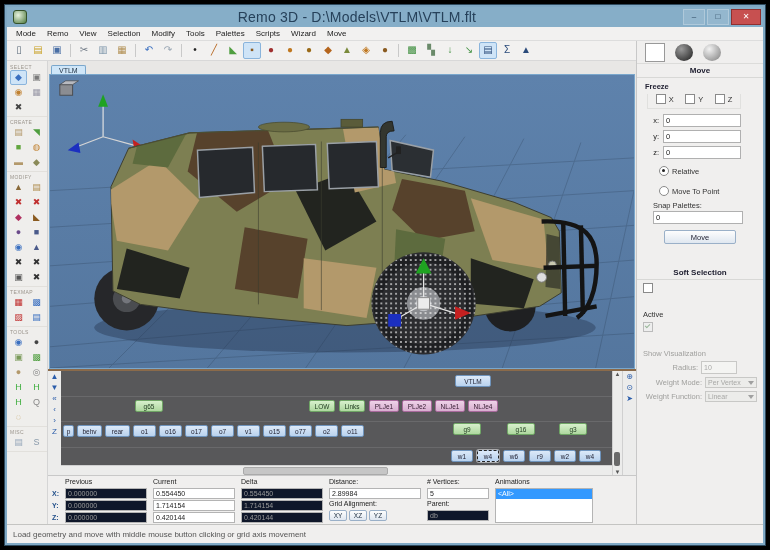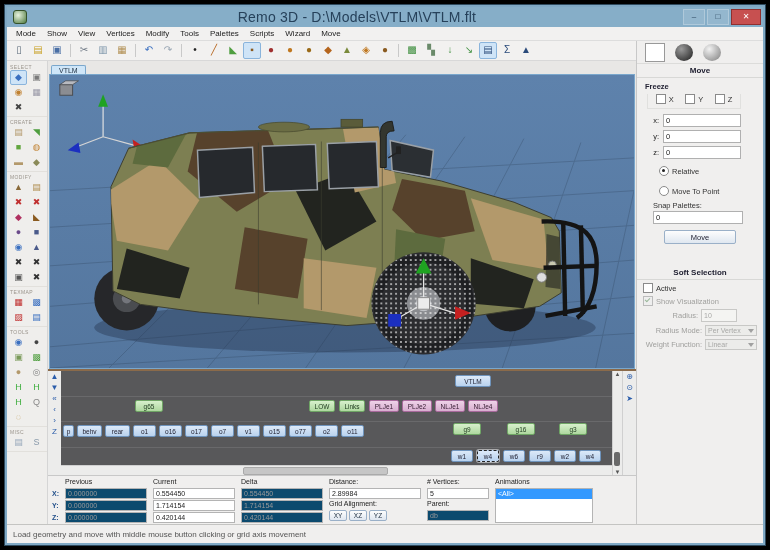--- a/index.html
+++ b/index.html
@@ -56,21 +56,21 @@
   .hscroll{height:9px;background:#ececeb;position:relative;border-top:1px solid #d0d0d0;}
   .hthumb{position:absolute;top:1px;height:6px;background:#c6c6c6;border:1px solid #aaa;border-radius:2px;}
   .vscroll{width:9px;background:#ececeb;position:relative;border-left:1px solid #d0d0d0;flex:0 0 auto;}
   .vthumb{position:absolute;left:1px;width:6px;background:#6a6a6a;border-radius:2px;}
   .varrow{position:absolute;left:0;width:9px;font-size:6px;color:#555;text-align:center;}
   
   .btable{height:49px;background:#f0efee;border-top:1px solid #c8c8c8;display:flex;padding:2px 2px 1px 4px;gap:6px;font-size:7px;color:#333;flex:0 0 auto;box-sizing:border-box;}
   .tcol{display:flex;flex-direction:column;gap:1px;}
   .thead{font-size:7px;color:#222;height:9px;}
   .tin{font-size:7px;height:9px;border:1px solid #b4b4b4;background:#fff;padding:0 2px;width:76px;box-sizing:content-box;color:#222;}
-  .tin.gray{background:#0c4a6e;color:#999;}
+  .tin.gray{background:#0f172a;color:#999;}
   .axl{height:11px;font-size:7px;color:#23508a;font-weight:bold;line-height:11px;}
   .gabtn{font-size:6.5px;height:11px;width:18px;border:1px solid #9ab0c8;background:linear-gradient(#fdfdfd,#dfe7f0);border-radius:2px;padding:0;color:#234;}
   .alist{width:96px;height:34px;border:1px solid #b4b4b4;background:#fff;overflow:hidden;}
   .alist .ai{font-size:7px;height:10px;line-height:10px;padding:0 2px;}
   .alist .ai.sel{background:#3399ff;color:#fff;}
   
   .rpanel{width:126px;border-left:1px solid #c8c8c8;background:#f0efee;display:flex;flex-direction:column;font-size:7.5px;color:#333;flex:0 0 auto;overflow:hidden;}
   .toolbox{display:flex;flex-direction:column;padding:2px 4px 1px 4px;border-bottom:1px solid #dcdcda;}
   .tb-labels{display:flex;gap:10px;padding-left:4px;}
   .tb-swatches{display:flex;gap:10px;align-items:center;padding-left:4px;}
@@ -86,21 +86,21 @@
   .cb{width:8px;height:8px;border:1px solid #8a8a8a;background:#fff;position:relative;display:inline-block;}
   .cb.on::after{content:"";position:absolute;left:1px;top:1px;width:4px;height:2px;border-left:1.5px solid #3a6;border-bottom:1.5px solid #3a6;transform:rotate(-45deg);}
   .cb.dis{background:#eee;border-color:#bbb;}
   .cb.dis.on::after{border-color:#9ab89a;}
   .radio{width:8px;height:8px;border:1px solid #8a8a8a;border-radius:50%;background:#fff;position:relative;display:inline-block;}
   .radio.on::after{content:"";position:absolute;left:2px;top:2px;width:3px;height:3px;border-radius:50%;background:#222;}
   .fld-row{display:flex;align-items:center;gap:4px;margin:3px 0 0 14px;}
   .fld-row label{width:8px;text-align:right;color:#222;}
   .rin{font-size:7.5px;height:11px;border:1px solid #b0b0b0;background:#fff;width:72px;padding:0 2px;color:#222;}
   .rp-btn{display:block;margin:6px auto 2px auto;width:72px;height:14px;font-size:7.5px;border:1px solid #9ab0c8;background:linear-gradient(#fdfdfd,#dfe7f0);border-radius:2px;color:#223;}
-  .soft-row{display:flex;align-items:flex-end;gap:3px;margin:3px 0 0 6px;color:#a0a09e;}
+  .soft-row{display:flex;align-items:flex-start;gap:17px;margin:3px 0 0 6px;color:#a0a09e;flex-direction:column;}
   .soft-row.en{color:#333;}
   .soft-kv{display:flex;align-items:center;justify-content:flex-end;gap:3px;margin-top:3px;color:#a0a09e;}
   .soft-kv .sel-box{width:52px;height:11px;border:1px solid #c8c8c6;background:#ececea;color:#a8a8a6;font-size:7px;display:flex;align-items:center;justify-content:space-between;padding:0 2px;box-sizing:border-box;}
   .dd-arrow{width:0;height:0;border-left:3px solid transparent;border-right:3px solid transparent;border-top:4px solid #a0a0a0;}
   .sin{width:30px;height:11px;border:1px solid #c8c8c6;background:#f4f4f2;color:#a8a8a6;font-size:7px;padding:0 2px;}
   
   .statusbar{height:18px;background:#f0efee;border-top:1px solid #c4c4c2;display:flex;align-items:center;padding:0 6px;flex:0 0 auto;}
   .status-text{font-size:8px;color:#555;}
 </style>
 </head>
@@ -114,23 +114,23 @@
       <span class="title-text">Remo 3D - D:\Models\VTLM\VTLM.flt</span>
       <span class="win-btns">
         <span class="wbtn">–</span>
         <span class="wbtn">□</span>
         <span class="wbtn close">✕</span>
       </span>
     </div>
 
     <div class="menubar" id="menubar">
         <span class="menu-item">Mode</span>
-        <span class="menu-item">Show</span>
+        <span class="menu-item">Remo</span>
         <span class="menu-item">View</span>
-        <span class="menu-item">Vertices</span>
+        <span class="menu-item">Selection</span>
         <span class="menu-item">Modify</span>
         <span class="menu-item">Tools</span>
         <span class="menu-item">Palettes</span>
         <span class="menu-item">Scripts</span>
         <span class="menu-item">Wizard</span>
         <span class="menu-item">Move</span>
       </div>
 
     <div class="body-row">
       <div class="center-col">
@@ -547,21 +547,21 @@
         </div>
         <div class="soft-row">
           <span class="cb dis on"></span>
           <span>Show Visualization</span>
         </div>
         <div class="soft-kv" style="padding-right:26px">
           <span>Radius:</span>
           <input class="sin" disabled="" value="10" style="">
         </div>
         <div class="soft-kv" style="padding-right:6px">
-          <span>Radius Mode:</span>
+          <span>Weight Mode:</span>
           <span class="sel-box">
             <span>Per Vertex</span>
             <span class="dd-arrow"></span>
           </span>
         </div>
         <div class="soft-kv" style="padding-right:6px">
           <span>Weight Function:</span>
           <span class="sel-box">
             <span>Linear</span>
             <span class="dd-arrow"></span>

